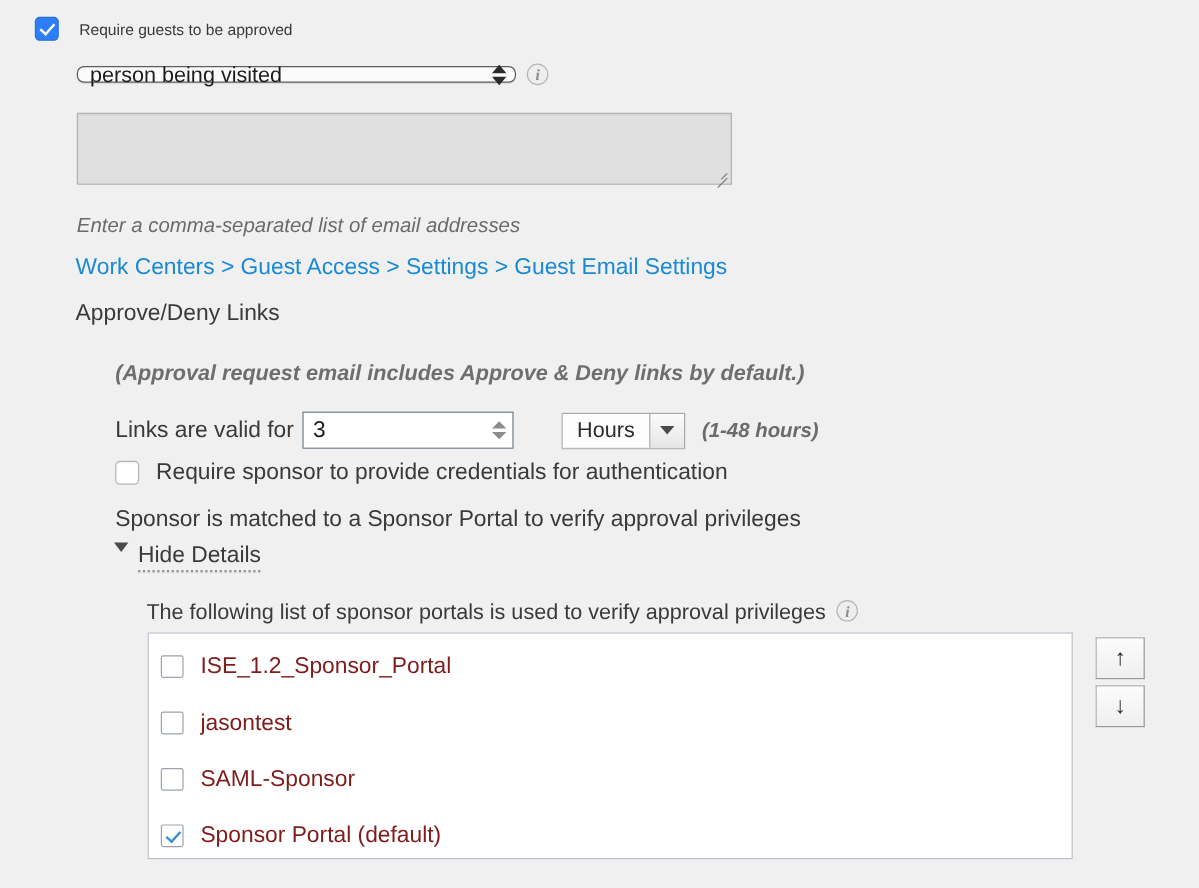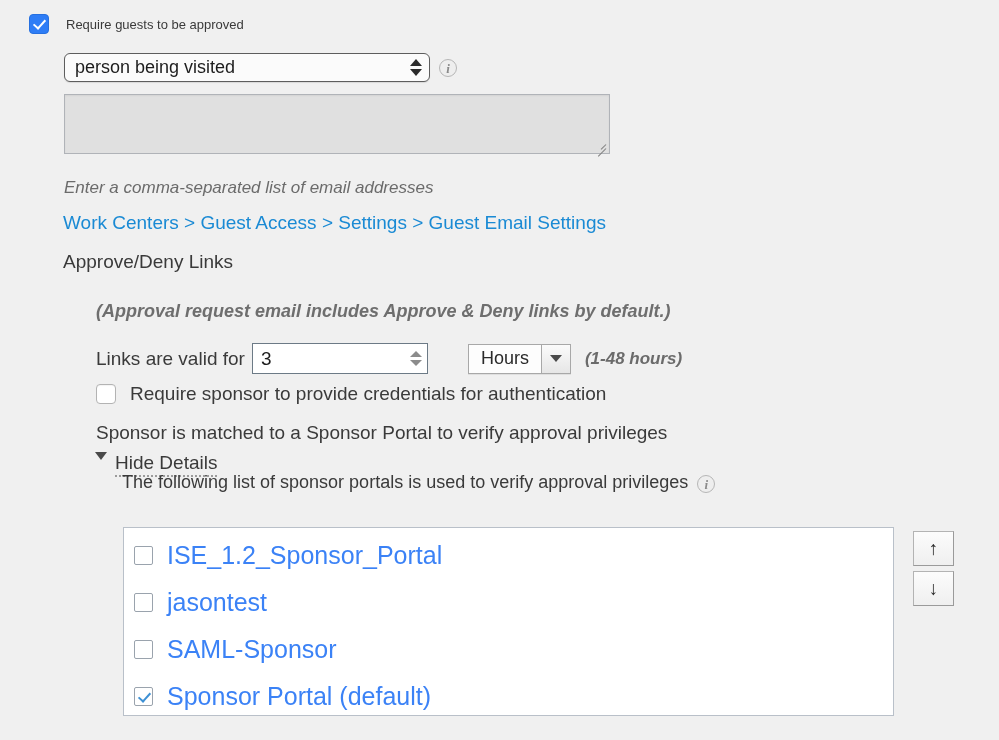--- a/index.html
+++ b/index.html
@@ -94,21 +94,21 @@
     left: 64px;
     top: 53px;
   }
   #email-approval-row .lbl {
     font-size: 19px;
     color: #3a3a3a;
     margin-right: 9px;
   }
   .select-pill {
     width: 366px;
-    height: 29px;
+    height: 14px;
     box-sizing: border-box;
     background: #fbfbfb;
     border: 1px solid #5d5d5d;
     border-radius: 6px;
     display: flex;
     align-items: center;
     padding: 0 6px 0 10px;
     font-size: 18px;
     color: #1d1d1d;
     box-shadow: 0 1px 1px rgba(0,0,0,.10);
@@ -345,23 +345,23 @@
     font-size: 19px;
     color: #3a3a3a;
     border-bottom: 2px dotted #9b9b9b;
     padding-bottom: 1px;
   }
 
   
   #portals-caption {
     position: absolute;
     left: 122px;
-    top: 472px;
-    display: flex;
-    align-items: flex-end;
+    top: 500px;
+    display: flex;
+    align-items: flex-start;
     font-size: 18px;
     color: #3a3a3a;
   }
 
   #portals-listbox {
     position: absolute;
     left: 123px;
     top: 527px;
     width: 771px;
     height: 189px;
@@ -371,22 +371,22 @@
     padding-top: 4px;
   }
   .portal-item {
     display: flex;
     align-items: center;
     height: 47px;
     padding-left: 10px;
   }
   .portal-item .nm {
     margin-left: 14px;
-    font-size: 25px;
-    color: #3b82f6;
+    font-size: 19px;
+    color: #7f1d1d;
   }
 
   .move-btn {
     position: absolute;
     width: 41px;
     height: 35px;
     box-sizing: border-box;
     background: linear-gradient(#fcfcfc, #efefef);
     border: 1px solid #b3b3b3;
     border-bottom-color: #9a9a9a;

